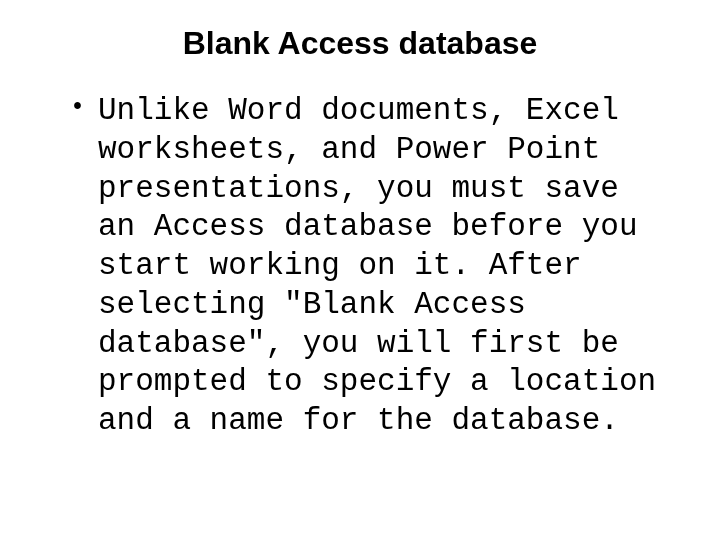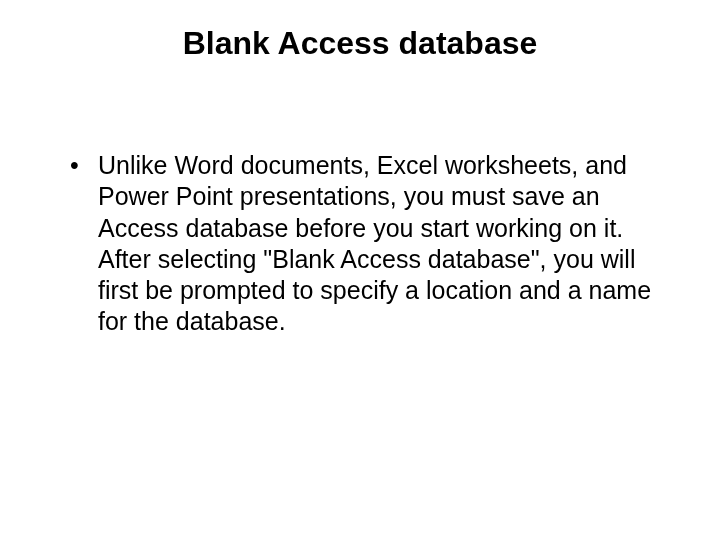--- a/index.html
+++ b/index.html
@@ -14,31 +14,32 @@
       font-family: Arial, Helvetica, sans-serif;
       color: #000000;
       padding: 20px 50px;
       overflow: hidden;
     }
     .title {
       font-size: 32px;
       font-weight: bold;
       text-align: center;
       margin-top: 5px;
-      margin-bottom: 88px;
+      margin-bottom: 30px;
     }
     .bullet-list {
       list-style: none;
       padding-left: 20px;
     }
     .bullet-item {
       position: relative;
       padding-left: 28px;
-      font-size: 25px;
+      font-size: 31px;
       line-height: 1.25;
+      font-family: Liberation Mono, monospace;
     }
     .bullet-item::before {
       content: "•";
       position: absolute;
       left: 0;
       top: 0;
       font-size: 25px;
     }
   </style>
 </head>

